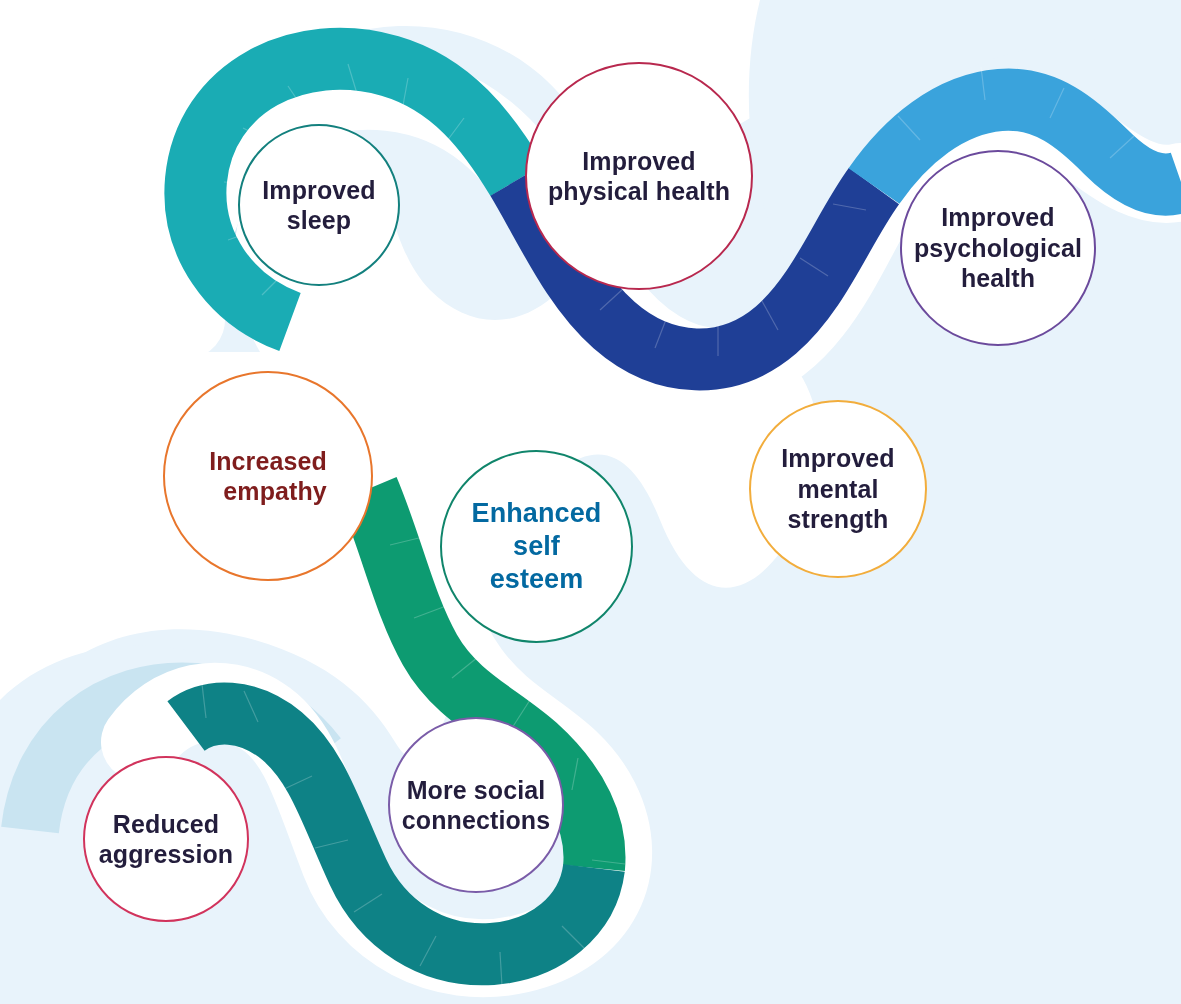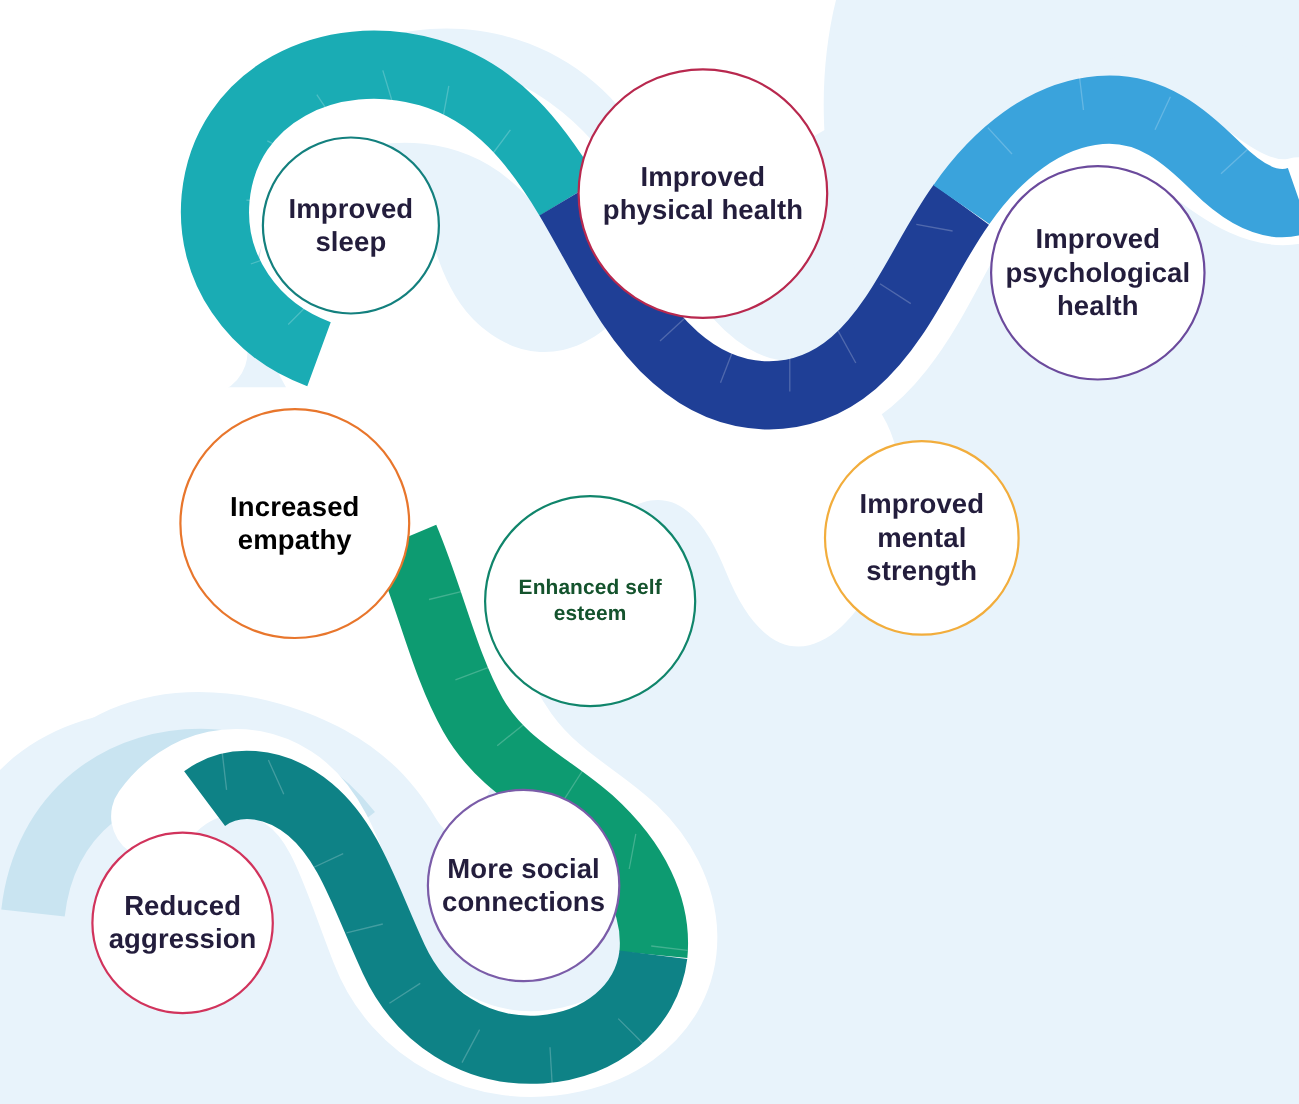--- a/index.html
+++ b/index.html
@@ -209,26 +209,26 @@
 physical health</span>
   </div>
 
   <div class="node-circle" style="left: 900px; top: 150px; width: 196px; height: 196px; border: 2px solid rgb(107, 74, 156);">
     <span class="node-label" style="font-size: 25px; color: rgb(35, 29, 60);">Improved
 psychological
 health</span>
   </div>
 
   <div class="node-circle" style="left: 163px; top: 371px; width: 210px; height: 210px; border: 2px solid rgb(232, 118, 44);">
-    <span class="node-label" style="font-size: 25px; color: #000000;">Increased
+    <span class="node-label" style="font-size: 25px; color: #7f1d1d; text-align: right;">Increased
 empathy</span>
   </div>
 
   <div class="node-circle" style="left: 440px; top: 450px; width: 193px; height: 193px; border: 2px solid rgb(16, 133, 107);">
-    <span class="node-label" style="font-size: 19px; color: #14532d;">Enhanced self
+    <span class="node-label" style="font-size: 27px; color: #0369a1;">Enhanced self
 esteem</span>
   </div>
 
   <div class="node-circle" style="left: 749px; top: 400px; width: 178px; height: 178px; border: 2px solid rgb(242, 173, 60);">
     <span class="node-label" style="font-size: 25px; color: rgb(35, 29, 60);">Improved
 mental
 strength</span>
   </div>
 
   <div class="node-circle" style="left: 83px; top: 756px; width: 166px; height: 166px; border: 2px solid rgb(209, 51, 92);">

